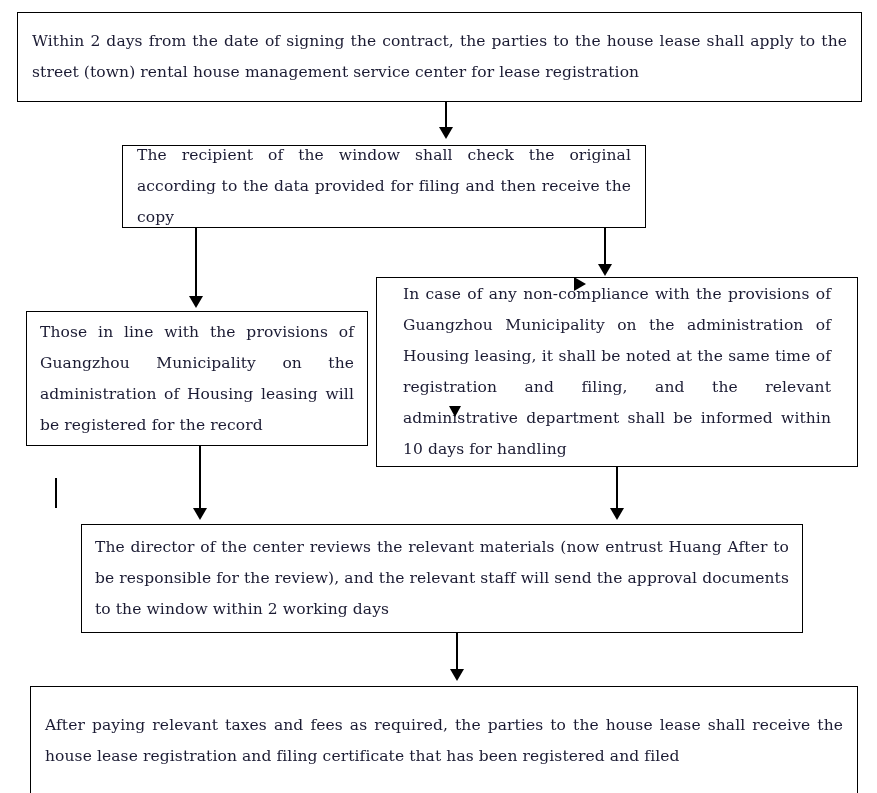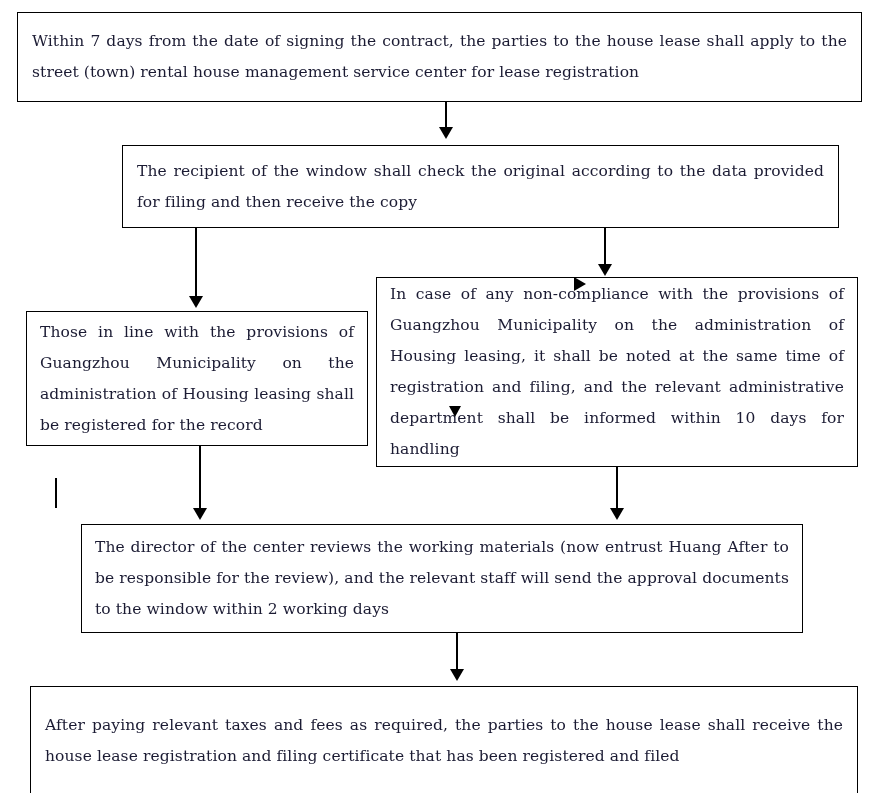--- a/index.html
+++ b/index.html
@@ -82,57 +82,57 @@
     border-right: 6px solid transparent;
     border-top: 11px solid #000000;
   }
 </style>
 </head>
 <body>
 
 <div id="canvas">
 
   <div class="box" style="left:17px; top:12px; width:845px; height:90px; padding:0 14px;">
-    <p class="just">Within 7 days from the date of signing the contract, the parties to the house lease shall apply to the street (town) rental house management service center for lease registration</p>
+    <p class="just">Within 2 days from the date of signing the contract, the parties to the house lease shall apply to the street (town) rental house management service center for lease registration</p>
   </div>
 
   <div class="vline" style="left:445px; top:102px; height:30px;"></div>
   <div class="arrowhead" style="left:439px; top:127px;"></div>
 
-  <div class="box" style="left:122px; top:145px; width:717px; height:83px; padding:0 14px;">
+  <div class="box" style="left:122px; top:145px; width:524px; height:83px; padding:0 14px;">
     <p class="just">The recipient of the window shall check the original according to the data provided for filing and then receive the copy</p>
   </div>
 
   <div class="vline" style="left:195px; top:228px; height:72px;"></div>
   <div class="arrowhead" style="left:189px; top:296px;"></div>
 
   <div class="vline" style="left:604px; top:228px; height:40px;"></div>
   <div class="arrowhead" style="left:598px; top:264px;"></div>
 
   <div class="box" style="left:26px; top:311px; width:342px; height:135px; padding:0 13px;">
-    <p class="just">Those in line with the provisions of Guangzhou Municipality on the administration of Housing leasing shall be registered for the record</p>
+    <p class="just">Those in line with the provisions of Guangzhou Municipality on the administration of Housing leasing will be registered for the record</p>
   </div>
 
-  <div class="box" style="left:376px; top:277px; width:482px; height:190px; padding:0 13px;">
+  <div class="box" style="left:376px; top:277px; width:482px; height:190px; padding:0 26px;">
     <p class="just">In case of any non-compliance with the provisions of Guangzhou Municipality on the administration of Housing leasing, it shall be noted at the same time of registration and filing, and the relevant administrative department shall be informed within 10 days for handling</p>
   </div>
 
   <div class="tri-right" style="left:574px; top:277px;"></div>
   <div class="tri-down-small" style="left:449px; top:406px;"></div>
 
   <div class="vline" style="left:55px; top:478px; height:30px;"></div>
 
   <div class="vline" style="left:199px; top:446px; height:66px;"></div>
   <div class="arrowhead" style="left:193px; top:508px;"></div>
 
   <div class="vline" style="left:616px; top:467px; height:45px;"></div>
   <div class="arrowhead" style="left:610px; top:508px;"></div>
 
   <div class="box" style="left:81px; top:524px; width:722px; height:109px; padding:0 13px;">
-    <p class="just"><span>The director of the center reviews the working materials (now entrust Huang </span><span class="misspelled">After</span><span> to be responsible for the review), and the relevant staff will send the approval documents to the window within 2 working days</span></p>
+    <p class="just"><span>The director of the center reviews the relevant materials (now entrust Huang </span><span class="misspelled">After</span><span> to be responsible for the review), and the relevant staff will send the approval documents to the window within 2 working days</span></p>
   </div>
 
   <div class="vline" style="left:456px; top:633px; height:40px;"></div>
   <div class="arrowhead" style="left:450px; top:669px;"></div>
 
   <div class="box" style="left:30px; top:686px; width:828px; height:109px; padding:0 14px;">
     <p class="just">After paying relevant taxes and fees as required, the parties to the house lease shall receive the house lease registration and filing certificate that has been registered and filed</p>
   </div>
 
 </div>

